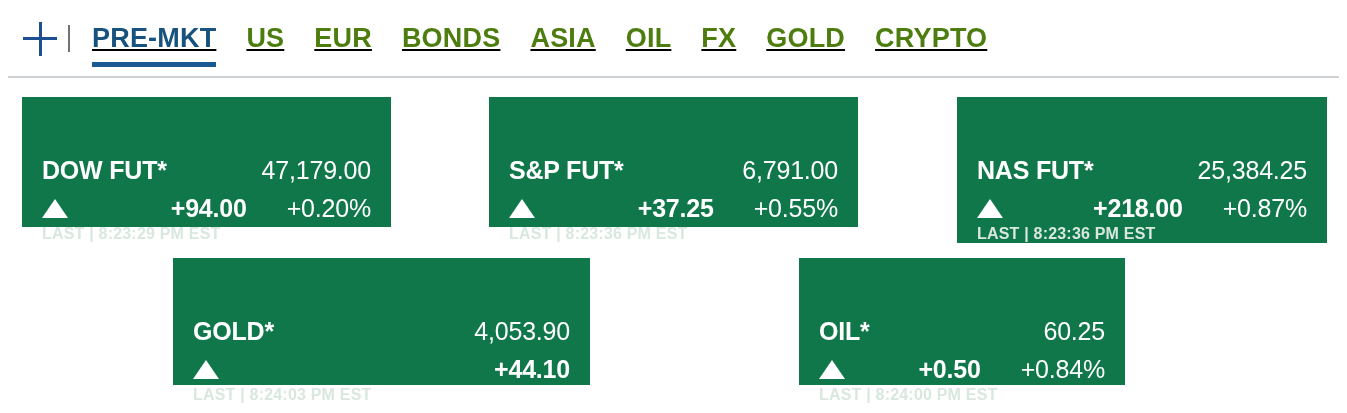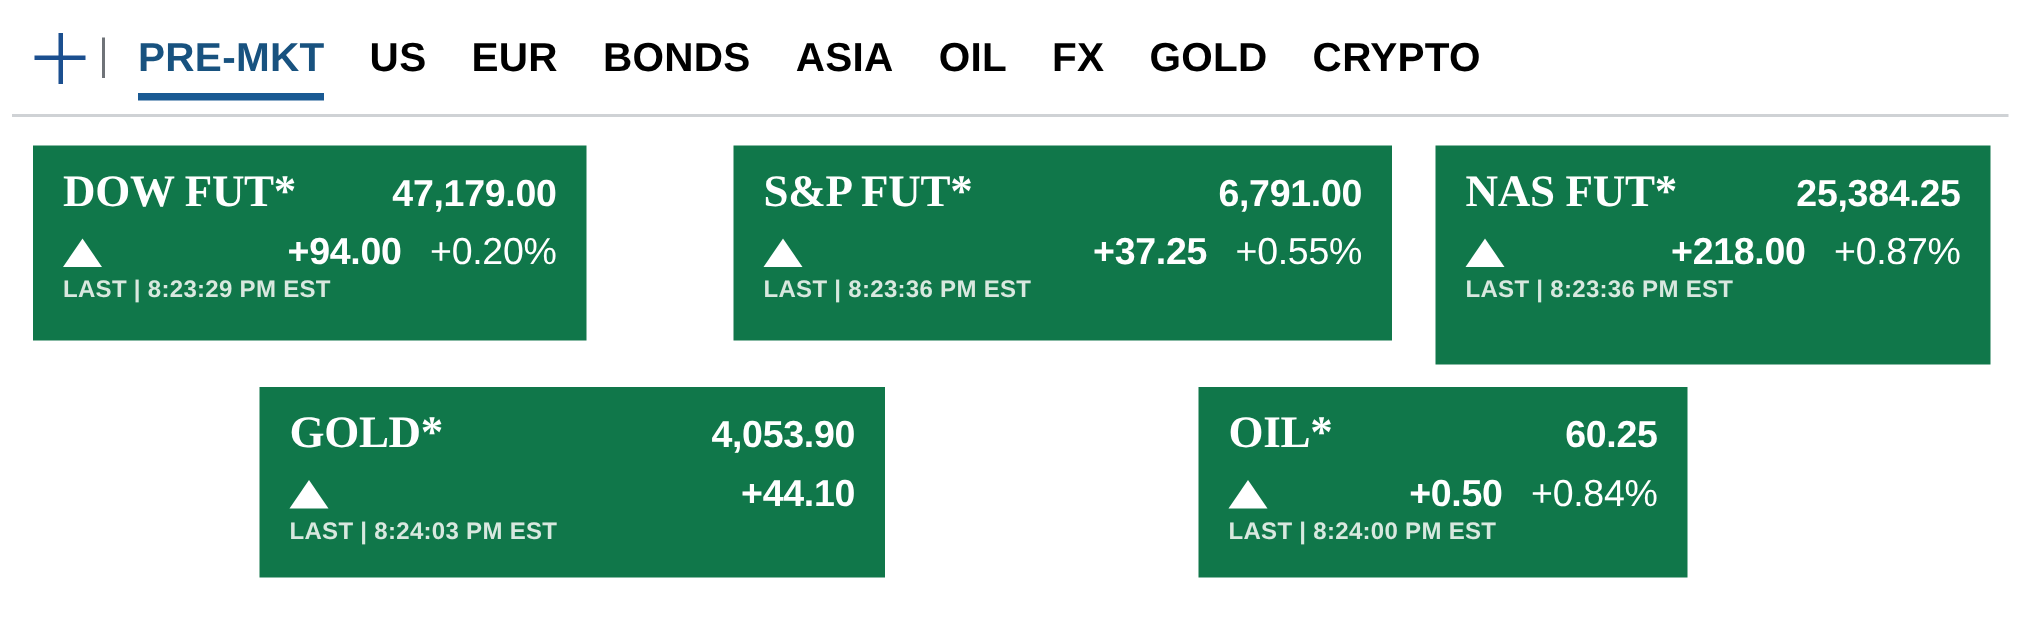--- a/index.html
+++ b/index.html
@@ -64,27 +64,28 @@
     background: #6f7378;
     flex: 0 0 auto;
     margin-right: 22px;
   }
 
   .nav-items {
     display: flex;
     align-items: center;
     gap: 30px;
     height: 77px;
+    text-decoration: underline;
   }
 
   .nav-item {
     font-size: 27px;
     font-weight: bold;
     letter-spacing: 0.2px;
-    color: #000000;
+    color: #4d7c0f;
     position: relative;
     height: 77px;
     display: flex;
     align-items: center;
     cursor: pointer;
     white-space: nowrap;
   }
 
   .nav-item.active {
     color: #18527f;
@@ -122,30 +123,30 @@
   }
 
   .card-row-top {
     display: flex;
     align-items: baseline;
     justify-content: space-between;
     white-space: nowrap;
   }
 
   .card-symbol {
-    font-size: 30px;
-    font-weight: bold;
-    letter-spacing: -0.2px;
-    font-family: Liberation Serif, serif;
+    font-size: 25px;
+    font-weight: bold;
+    letter-spacing: -0.2px;
   }
 
   .card-price {
     font-size: 25px;
-    font-weight: bold;
-    letter-spacing: -0.2px;
+    font-weight: normal;
+    letter-spacing: -0.2px;
+    margin-top: 45px;
   }
 
   .card-row-mid {
     display: flex;
     align-items: center;
     justify-content: space-between;
     margin-top: 9px;
     white-space: nowrap;
   }
 
@@ -154,21 +155,21 @@
     height: 0;
     border-left: 13px solid transparent;
     border-right: 13px solid transparent;
     border-bottom: 19px solid #ffffff;
     flex: 0 0 auto;
   }
 
   .card-change-group {
     display: flex;
     align-items: flex-end;
-    gap: 9px;
+    gap: 30px;
   }
 
   .card-change {
     font-size: 25px;
     font-weight: bold;
     letter-spacing: -0.2px;
   }
 
   .card-percent {
     font-size: 25px;
@@ -181,21 +182,21 @@
     margin-top: 2px;
     font-size: 16px;
     font-weight: bold;
     color: #d8e8df;
     letter-spacing: 0.2px;
     white-space: nowrap;
   }
 
   
   #card-0 { left: 22px;  top: 97px;  width: 369px; height: 130px; }
-  #card-1 { left: 489px; top: 97px;  width: 439px; height: 130px; }
+  #card-1 { left: 489px; top: 97px;  width: 369px; height: 130px; }
   #card-2 { left: 957px; top: 97px;  width: 370px; height: 146px; }
   #card-3 { left: 173px; top: 258px; width: 417px; height: 127px; }
   #card-4 { left: 799px; top: 258px; width: 326px; height: 127px; }
 </style>
 </head>
 <body>
 
 <div class="page">
 
   <div class="nav">

